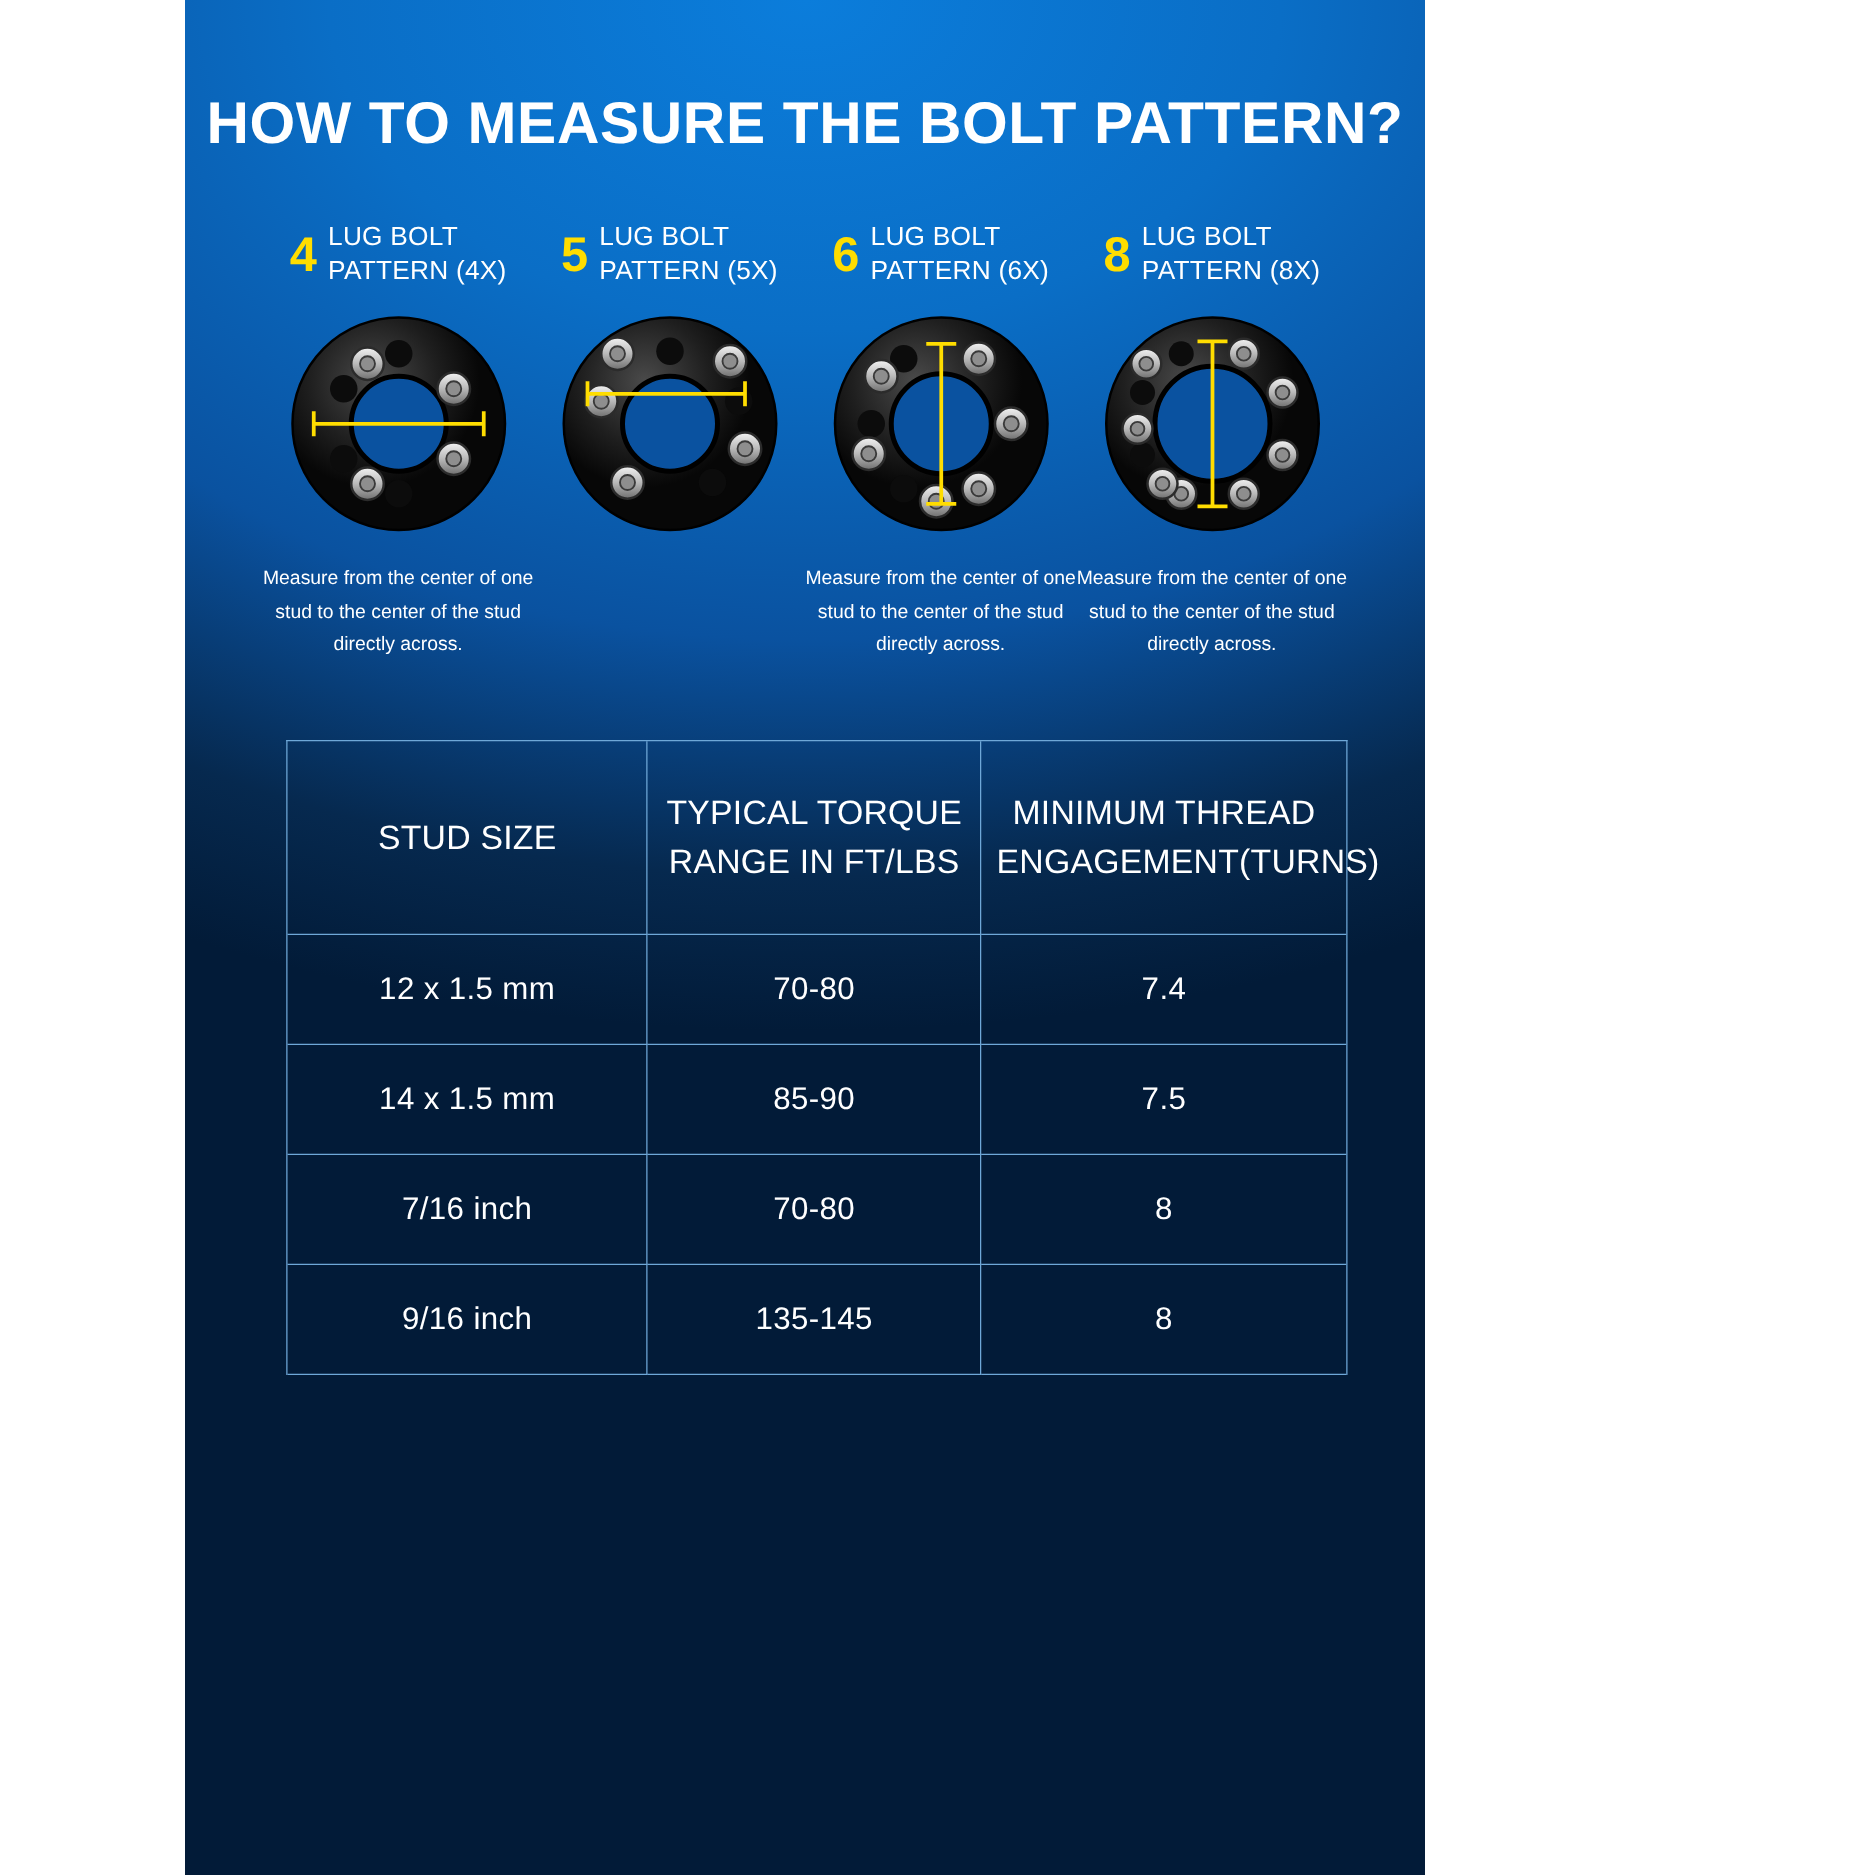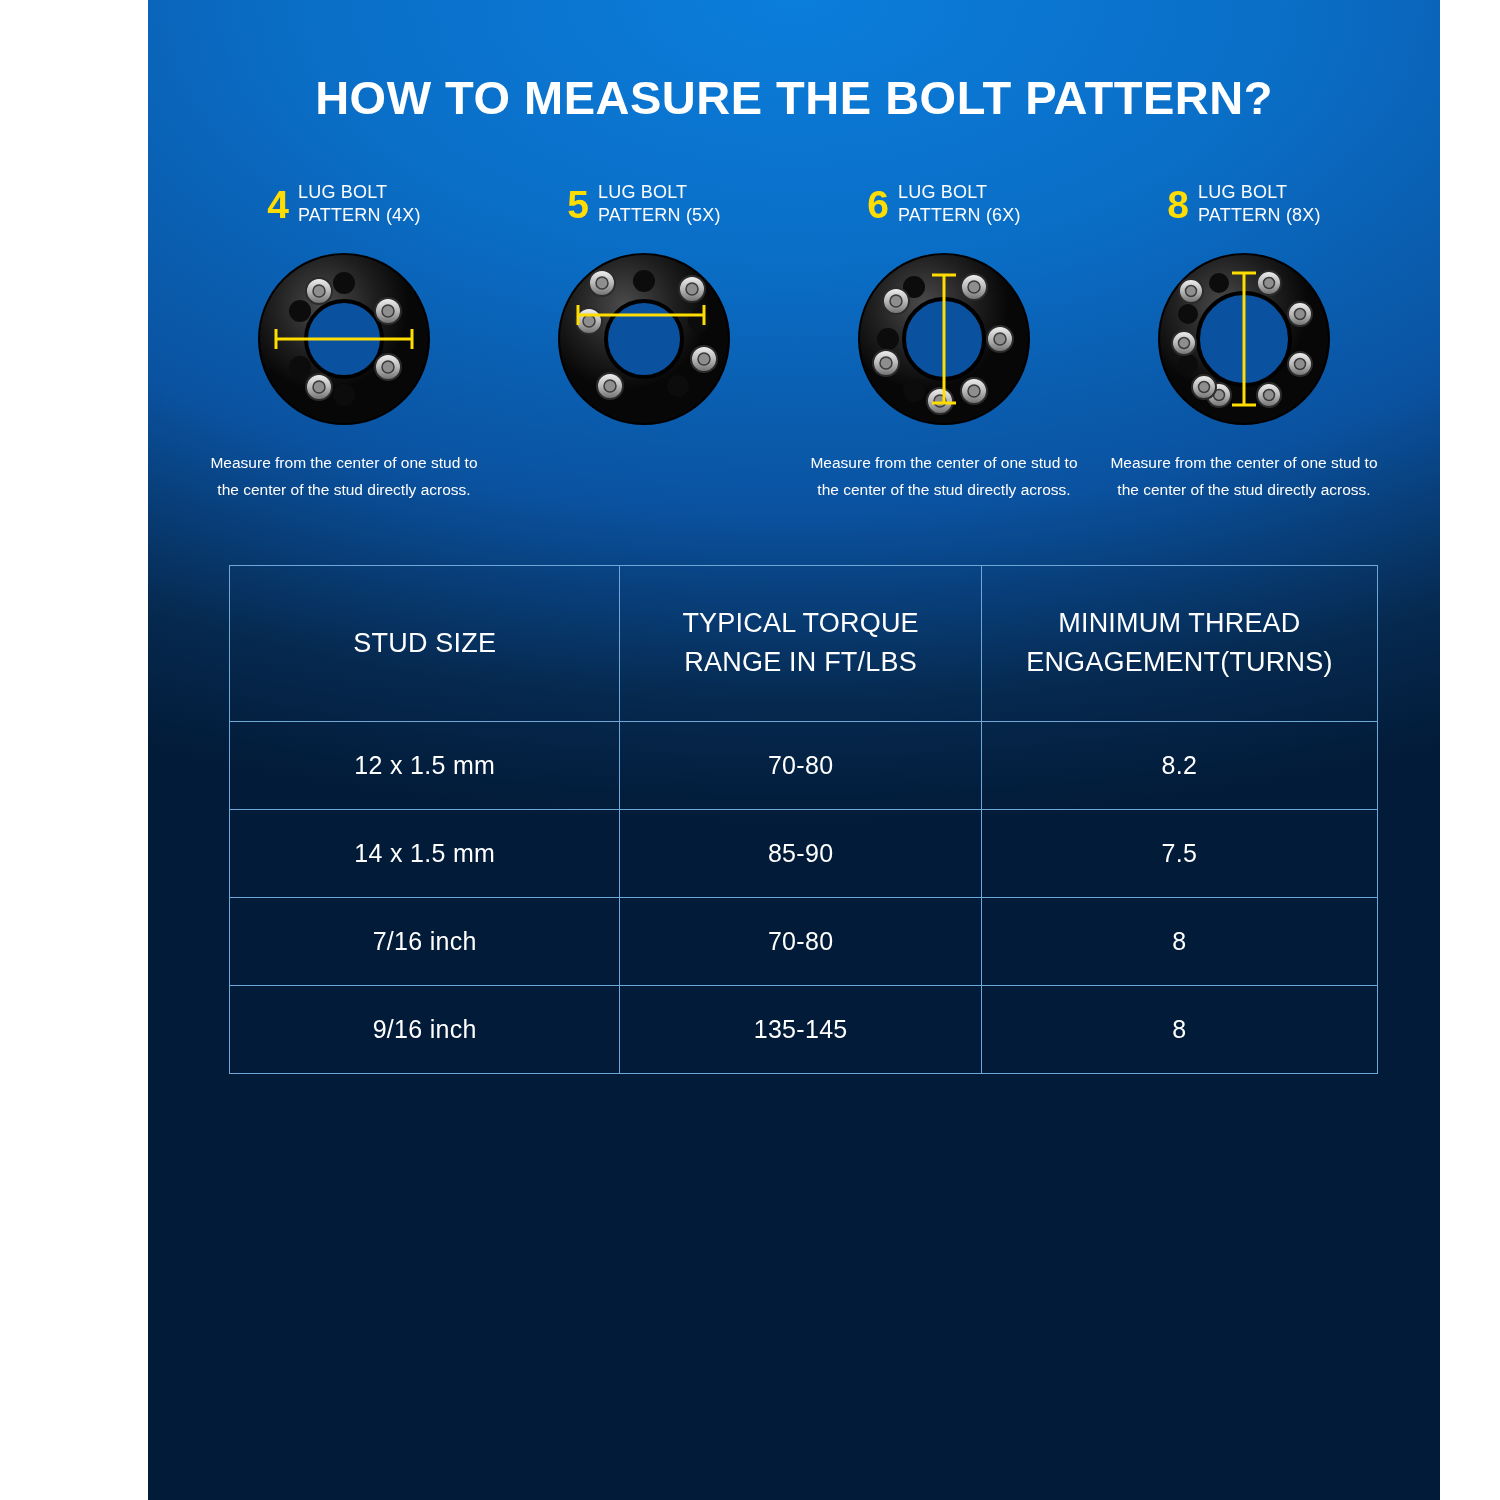--- a/index.html
+++ b/index.html
@@ -10,21 +10,21 @@
   body {
     width: 1500px;
     height: 1500px;
     font-family: "Liberation Sans", sans-serif;
     overflow: hidden;
   }
   #poster {
     position: absolute;
     left: 148px;
     top: 0;
-    width: 1292px;
+    width: 992px;
     height: 1500px;
     background:
       radial-gradient(ellipse 120% 55% at 50% 0%, #0b7ddb 0%, #0a6ec6 32%, #0a52a0 62%, #06294f 85%, #021b38 100%);
     overflow: hidden;
   }
   .title {
     text-align: center;
     color: #ffffff;
     font-size: 47px;
     font-weight: bold;
@@ -52,21 +52,21 @@
     height: 54px;
   }
   .card-num {
     color: #ffdd00;
     font-size: 39px;
     font-weight: bold;
     line-height: 1;
   }
   .card-label {
     color: #ffffff;
-    font-size: 18px;
+    font-size: 21px;
     line-height: 1.28;
     letter-spacing: 0.2px;
   }
   .spacer-wrap {
     height: 200px;
     display: flex;
     align-items: center;
     justify-content: center;
     margin-top: 8px;
   }
@@ -347,21 +347,21 @@
         <tr>
           <th>STUD SIZE</th>
           <th>TYPICAL TORQUE RANGE IN FT/LBS</th>
           <th>MINIMUM THREAD ENGAGEMENT(TURNS)</th>
         </tr>
       </thead>
       <tbody>
         <tr>
           <td>12 x 1.5 mm</td>
           <td>70-80</td>
-          <td>8.2</td>
+          <td>7.4</td>
         </tr>
         <tr>
           <td>14 x 1.5 mm</td>
           <td>85-90</td>
           <td>7.5</td>
         </tr>
         <tr>
           <td>7/16 inch</td>
           <td>70-80</td>
           <td>8</td>

